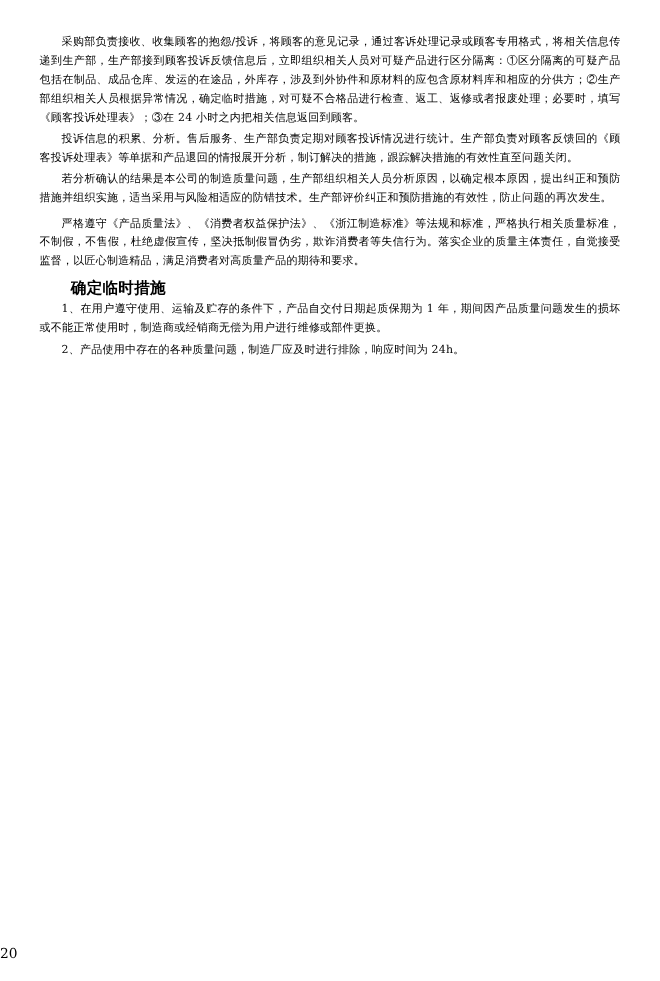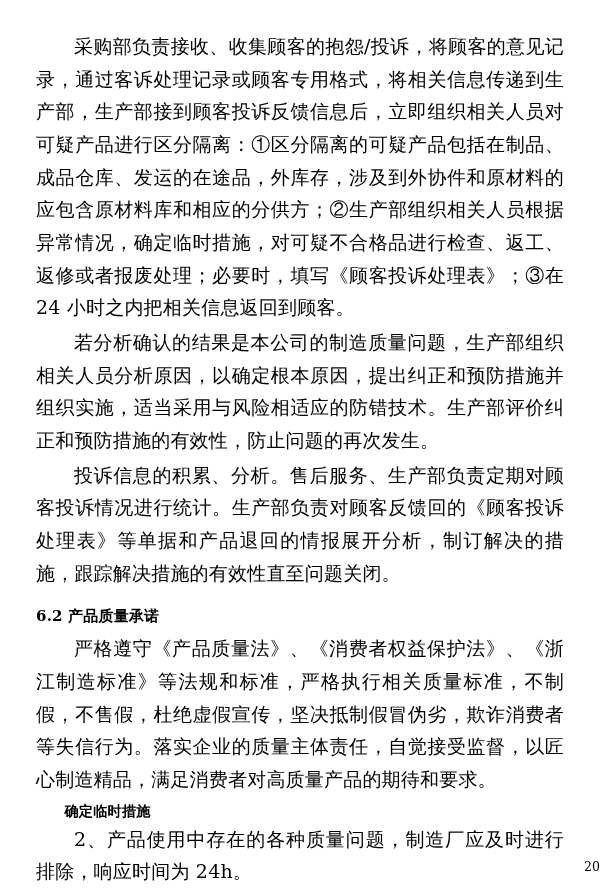--- a/index.html
+++ b/index.html
@@ -16,21 +16,21 @@
     overflow: hidden;
   }
   .page {
     width: 600px;
     height: 892px;
     box-sizing: border-box;
     padding: 30px 36px 0 36px;
     position: relative;
   }
   .para {
-    font-size: 19px;
+    font-size: 10px;
     line-height: 1.72;
     text-align: justify;
     text-justify: inter-ideograph;
     margin: 0 0 2px 0;
     letter-spacing: 0.2px;
   }
   .indent {
     text-indent: 2em;
   }
   .heading-num {
@@ -44,46 +44,46 @@
     font-weight: bold;
     text-indent: 2em;
     margin: 6px 0 2px 0;
     letter-spacing: 0.2px;
   }
   .footer {
     position: absolute;
     left: 0;
     right: 0;
     bottom: 18px;
-    text-align: right;
+    text-align: left;
     font-size: 12.5px;
     font-family: "DejaVu Serif", "Liberation Serif", serif;
   }
   .spacer-sm { height: 4px; }
 </style>
 </head>
 <body>
 
 <div class="page">
 
   <p class="para indent">采购部负责接收、收集顾客的抱怨/投诉，将顾客的意见记录，通过客诉处理记录或顾客专用格式，将相关信息传递到生产部，生产部接到顾客投诉反馈信息后，立即组织相关人员对可疑产品进行区分隔离：①区分隔离的可疑产品包括在制品、成品仓库、发运的在途品，外库存，涉及到外协件和原材料的应包含原材料库和相应的分供方；②生产部组织相关人员根据异常情况，确定临时措施，对可疑不合格品进行检查、返工、返修或者报废处理；必要时，填写《顾客投诉处理表》；③在 24 小时之内把相关信息返回到顾客。</p>
 
+  <p class="para indent">投诉信息的积累、分析。售后服务、生产部负责定期对顾客投诉情况进行统计。生产部负责对顾客反馈回的《顾客投诉处理表》等单据和产品退回的情报展开分析，制订解决的措施，跟踪解决措施的有效性直至问题关闭。</p>
+
   <p class="para indent">若分析确认的结果是本公司的制造质量问题，生产部组织相关人员分析原因，以确定根本原因，提出纠正和预防措施并组织实施，适当采用与风险相适应的防错技术。生产部评价纠正和预防措施的有效性，防止问题的再次发生。</p>
-
-  <p class="para indent">投诉信息的积累、分析。售后服务、生产部负责定期对顾客投诉情况进行统计。生产部负责对顾客反馈回的《顾客投诉处理表》等单据和产品退回的情报展开分析，制订解决的措施，跟踪解决措施的有效性直至问题关闭。</p>
 
   <div class="spacer-sm"></div>
 
-  <h2 class="heading-num">6.2 产品质量承诺</h2>
 
 
 
   <p class="para indent">严格遵守《产品质量法》、《消费者权益保护法》、《浙江制造标准》等法规和标准，严格执行相关质量标准，不制假，不售假，杜绝虚假宣传，坚决抵制假冒伪劣，欺诈消费者等失信行为。落实企业的质量主体责任，自觉接受监督，以匠心制造精品，满足消费者对高质量产品的期待和要求。</p>
 
   <p class="subhead">确定临时措施</p>
 
 
+  <p class="para indent">1、在用户遵守使用、运输及贮存的条件下，产品自交付日期起质保期为 1 年，期间因产品质量问题发生的损坏或不能正常使用时，制造商或经销商无偿为用户进行维修或部件更换。</p>
 
   <p class="para indent">2、产品使用中存在的各种质量问题，制造厂应及时进行排除，响应时间为 24h。</p>
 
   <div class="footer">20</div>
 
 </div>
 
 </body></html>

